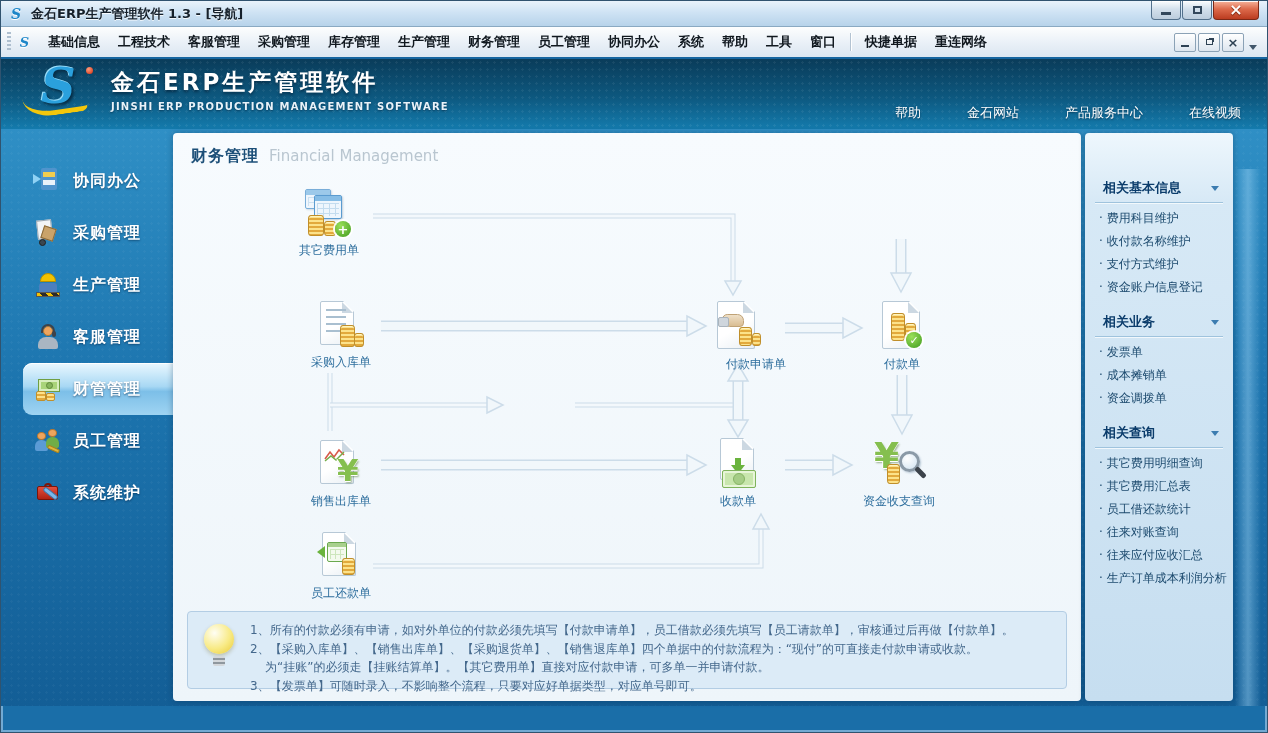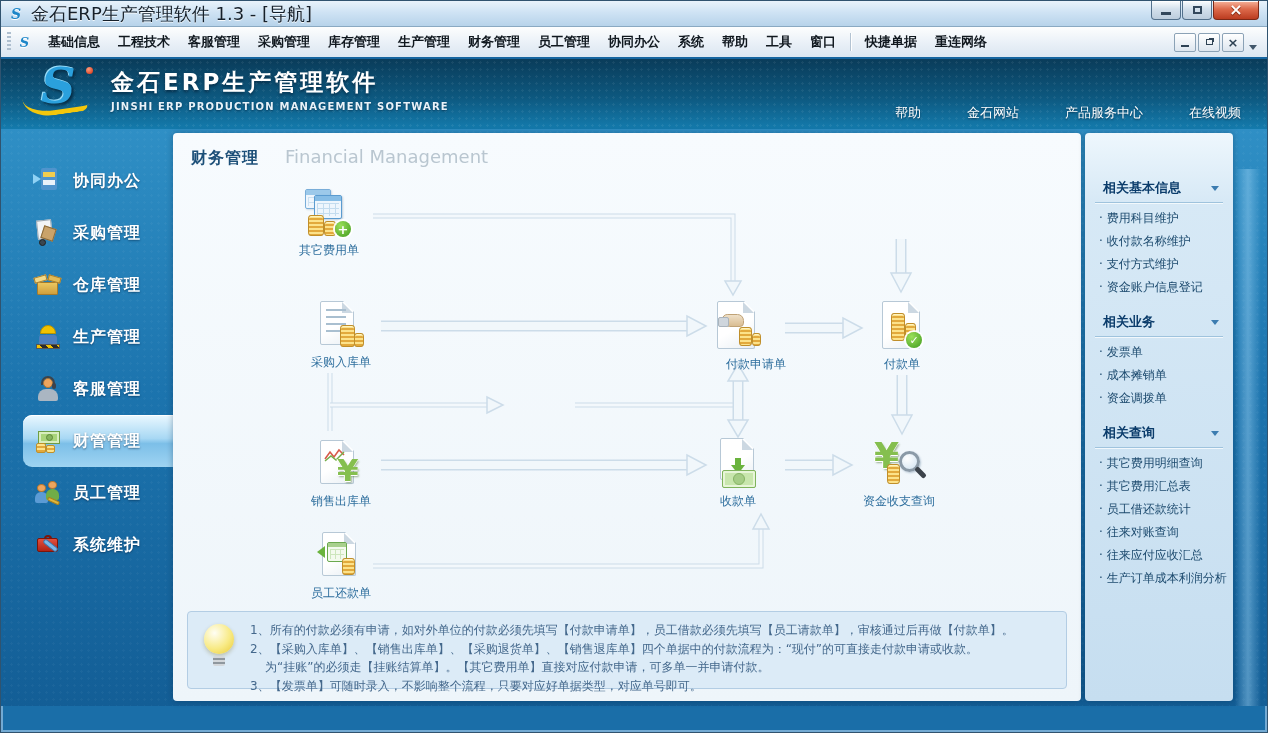--- a/index.html
+++ b/index.html
@@ -5,21 +5,21 @@
   html,body{margin:0;padding:0;background:#6b8aa5;}
   *{box-sizing:border-box;}
   .app{position:relative;width:1268px;height:733px;font-family:"DejaVu Sans","Liberation Sans",sans-serif;
        border:1px solid #30536f;overflow:hidden;background:#1a6ea8;box-shadow:inset 0 0 0 2px rgba(190,220,245,.55);}
 
   
   .titlebar{position:absolute;left:0;top:0;right:0;height:26px;display:flex;align-items:center;
             background:linear-gradient(180deg,#e9f3fb,#cfe3f4 45%,#b7d3ea);border-bottom:1px solid #8aa9c2;padding:0 6px;}
   .app-ico{width:18px;height:18px;font:italic 800 14px/18px "DejaVu Serif",serif;color:#1d86c8;text-align:center;
            text-shadow:0 1px 0 #fff;}
-  .title-text{margin-left:6px;font-size:18px;color:#15202b;text-shadow:0 1px 0 rgba(255,255,255,.8);}
+  .title-text{margin-left:6px;font-size:13px;color:#15202b;text-shadow:0 1px 0 rgba(255,255,255,.8);font-weight:bold;}
   .caps{position:absolute;right:8px;top:0;display:flex;}
   .cap-btn{width:30px;height:19px;border:1px solid #53718c;border-top:none;border-radius:0 0 4px 4px;
            background:linear-gradient(180deg,#fbfdfe,#d3e0ec 45%,#bccddd);display:flex;align-items:center;justify-content:center;
            box-shadow:inset 0 1px 0 rgba(255,255,255,.9);cursor:default;margin-left:1px;}
   .cap-btn.min i{display:block;width:10px;height:3px;background:#33485c;margin-top:6px;}
   .cap-btn.max i{display:block;width:9px;height:8px;border:2px solid #33485c;background:transparent;}
   .cap-btn.close{width:46px;background:linear-gradient(180deg,#f6b49c,#dd6a4b 45%,#bb3c20);border-color:#7c2917;}
   .cap-btn.close::before{content:"×";color:#fff;font-weight:bold;font-size:16px;line-height:1;text-shadow:0 1px 1px #701c06;}
 
   
@@ -67,21 +67,21 @@
   .nav-item.selected{background:linear-gradient(180deg,#eaf8ff 0%,#a8d8f4 45%,#7cbfe8 55%,#9fd4f2 100%);
                      border-radius:9px 0 0 9px;margin-left:22px;padding-left:10px;box-shadow:inset 0 1px 0 #fff;}
   .sic{position:relative;width:30px;height:30px;margin-right:10px;flex:0 0 30px;}
   .sic i{position:absolute;display:block;}
 
   
   .panel{position:absolute;left:172px;top:4px;width:908px;height:568px;border-radius:4px;
          background:linear-gradient(180deg,#f7fbfe,#eef5fa);box-shadow:0 0 6px rgba(0,30,60,.35);}
   .panel-head{padding:13px 0 0 18px;display:flex;align-items:baseline;}
   .panel-title{font-size:16px;font-weight:bold;color:#1c4f78;letter-spacing:1px;}
-  .panel-sub{font-size:18px;color:#b9c6d0;margin-left:26px;}
+  .panel-sub{font-size:15px;color:#b9c6d0;margin-left:10px;}
 
   .flow{position:absolute;left:0;top:0;width:908px;height:568px;}
   .flow svg{position:absolute;left:0;top:0;}
   .ao{fill:none;stroke:#ccdce9;stroke-width:11;}
   .ai{fill:none;stroke:#f1f7fb;stroke-width:8;}
   .tao{fill:none;stroke:#ccdce9;stroke-width:5;}
   .tai{fill:none;stroke:#f3f8fc;stroke-width:3;}
   .ah{fill:#f1f7fb;stroke:#ccdce9;stroke-width:1.5;}
 
   .fnode{position:absolute;width:96px;text-align:center;cursor:pointer;}
@@ -253,28 +253,20 @@
       <div class="nav-item">
         <span class="sic">
           <i style="left:4px;top:2px;width:15px;height:19px;background:#f2f5f7;border:1px solid #9aa8b4;transform:rotate(-6deg)"></i>
           <i style="left:9px;top:9px;width:13px;height:13px;background:#c9a36a;border:1px solid #8a6a3a;transform:rotate(18deg)"></i>
           <i style="left:6px;top:21px;width:7px;height:7px;border-radius:50%;background:#3a4750;border:1px solid #222"></i>
         </span>
         <span class="nav-label">采购管理</span>
       </div>
       <div class="nav-item">
         <span class="sic">
-          <i style="left:4px;top:12px;width:21px;height:13px;background:linear-gradient(#ecc75f,#cf9f3d);border:1px solid #a67c2c;border-radius:1px"></i>
-          <i style="left:1px;top:6px;width:13px;height:6px;background:#f2da8a;border:1px solid #a67c2c;transform:rotate(-16deg)"></i>
-          <i style="left:15px;top:6px;width:13px;height:6px;background:#e3bb55;border:1px solid #a67c2c;transform:rotate(16deg)"></i>
-        </span>
-        <span class="nav-label">仓库管理</span>
-      </div>
-      <div class="nav-item">
-        <span class="sic">
           <i style="left:7px;top:3px;width:16px;height:9px;background:#f2c200;border-radius:8px 8px 0 0;border:1px solid #b89200"></i>
           <i style="left:6px;top:13px;width:18px;height:10px;background:#4d7fbe;border-radius:3px 3px 0 0"></i>
           <i style="left:3px;top:22px;width:24px;height:5px;background:repeating-linear-gradient(45deg,#f2c200 0 4px,#2b2b2b 4px 8px);border:1px solid #555"></i>
         </span>
         <span class="nav-label">生产管理</span>
       </div>
       <div class="nav-item">
         <span class="sic">
           <i style="left:10px;top:4px;width:10px;height:10px;border-radius:50%;background:#eda55e;border:1px solid #b5762f"></i>
           <i style="left:5px;top:15px;width:20px;height:12px;background:#aab6c2;border-radius:8px 8px 2px 2px;border:1px solid #7c8removed894"></i>

